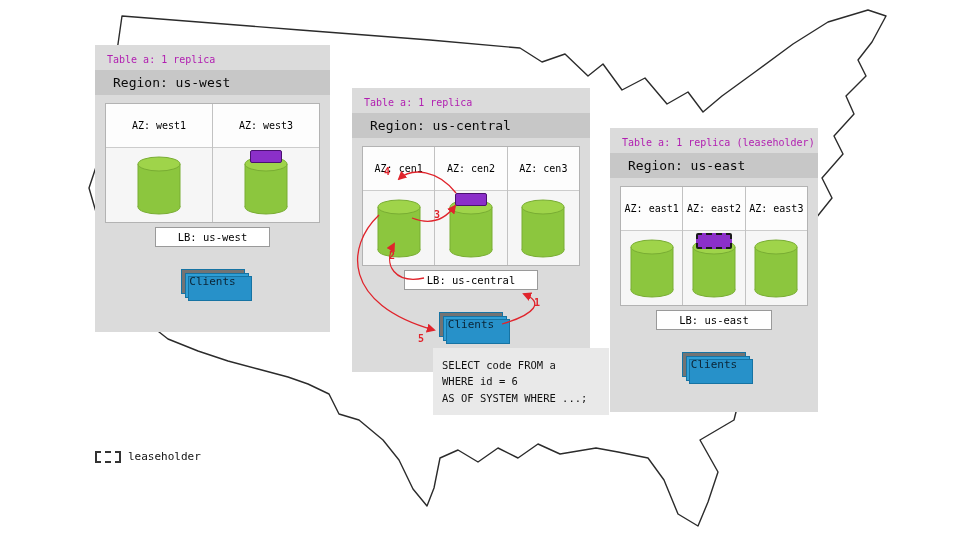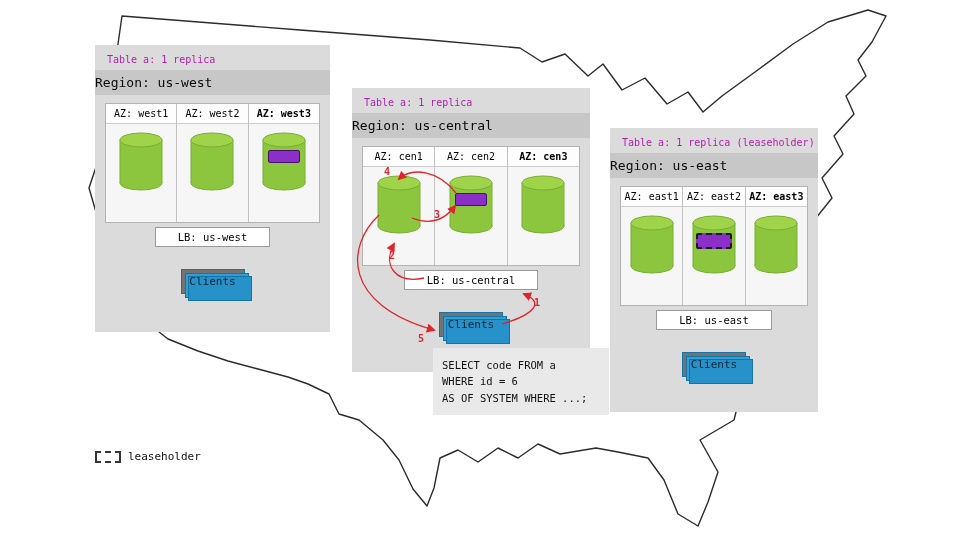--- a/index.html
+++ b/index.html
@@ -10,26 +10,26 @@
   
   #us-map{position:absolute;left:0;top:0;z-index:0;}
 
   
   .panel{position:absolute;background:#dbdbdb;z-index:1;}
   #panel-west{left:95px;top:45px;width:235px;height:287px;}
   #panel-central{left:352px;top:88px;width:238px;height:284px;}
   #panel-east{left:610px;top:128px;width:208px;height:284px;}
 
   .table-label{color:#b11fb1;font-size:10px;padding:9px 12px 5px;white-space:nowrap;}
-  .region-header{background:#c7c7c7;color:#0a0a0a;font-size:13px;padding:5px 0;}
+  .region-header{background:#c7c7c7;color:#0a0a0a;font-size:13px;padding:5px 18px;}
 
   .az-box{margin:8px 10px 0;background:#f6f6f6;border:1px solid #b3b3b3;display:flex;height:118px;}
   .az-col{flex:1;position:relative;border-right:1px solid #c2c2c2;display:flex;flex-direction:column;align-items:center;}
-  .az-col:last-child{border-right:none;font-weight:bold;}
-  .az-label{width:100%;box-sizing:border-box;text-align:center;font-size:10px;padding:4px 0;background:#fdfdfd;border-bottom:1px solid #cccccc;white-space:nowrap;}
+  .az-col:last-child{border-right:none;}
+  .az-label{width:100%;box-sizing:border-box;text-align:center;font-size:10px;padding:16px 0;background:#fdfdfd;border-bottom:1px solid #cccccc;white-space:nowrap;}
   .cylinder{margin-top:7px;}
 
   .replica{position:absolute;top:46px;left:50%;transform:translateX(-50%);
     width:30px;height:11px;background:#8b2fc9;border:1px solid #4a1170;border-radius:2px;z-index:2;}
   .replica.leaseholder{border:2px dashed #1a1a1a;width:32px;height:12px;}
 
   .lb-box{margin:4px auto 0;width:fit-content;background:#ffffff;border:1px solid #9a9a9a;
     font-size:10.5px;padding:3px 22px;position:relative;z-index:1;white-space:nowrap;}
 
   .clients{position:relative;width:62px;height:23px;margin:22px auto 0;background:#737373;
@@ -84,29 +84,20 @@
     <div class="az-col">
       <div class="az-label">AZ: west1</div>
       <svg class="cylinder" width="44" height="60" viewBox="0 0 44 60">
         <ellipse cx="22" cy="52" rx="21" ry="7" fill="#8cc63e" stroke="#79ad33"></ellipse>
         <rect x="1" y="9" width="42" height="43" fill="#8cc63e"></rect>
         <path d="M1,9 V52 M43,9 V52" stroke="#79ad33"></path>
         <ellipse cx="22" cy="9" rx="21" ry="7" fill="#9fd44a" stroke="#79ad33"></ellipse>
       </svg>
     </div>
     <div class="az-col">
-      <div class="az-label">AZ: west2</div>
-      <svg class="cylinder" width="44" height="60" viewBox="0 0 44 60">
-        <ellipse cx="22" cy="52" rx="21" ry="7" fill="#8cc63e" stroke="#79ad33"></ellipse>
-        <rect x="1" y="9" width="42" height="43" fill="#8cc63e"></rect>
-        <path d="M1,9 V52 M43,9 V52" stroke="#79ad33"></path>
-        <ellipse cx="22" cy="9" rx="21" ry="7" fill="#9fd44a" stroke="#79ad33"></ellipse>
-      </svg>
-    </div>
-    <div class="az-col">
       <div class="az-label">AZ: west3</div>
       <svg class="cylinder" width="44" height="60" viewBox="0 0 44 60">
         <ellipse cx="22" cy="52" rx="21" ry="7" fill="#8cc63e" stroke="#79ad33"></ellipse>
         <rect x="1" y="9" width="42" height="43" fill="#8cc63e"></rect>
         <path d="M1,9 V52 M43,9 V52" stroke="#79ad33"></path>
         <ellipse cx="22" cy="9" rx="21" ry="7" fill="#9fd44a" stroke="#79ad33"></ellipse>
       </svg>
       <div class="replica"></div>
     </div>
   </div>

